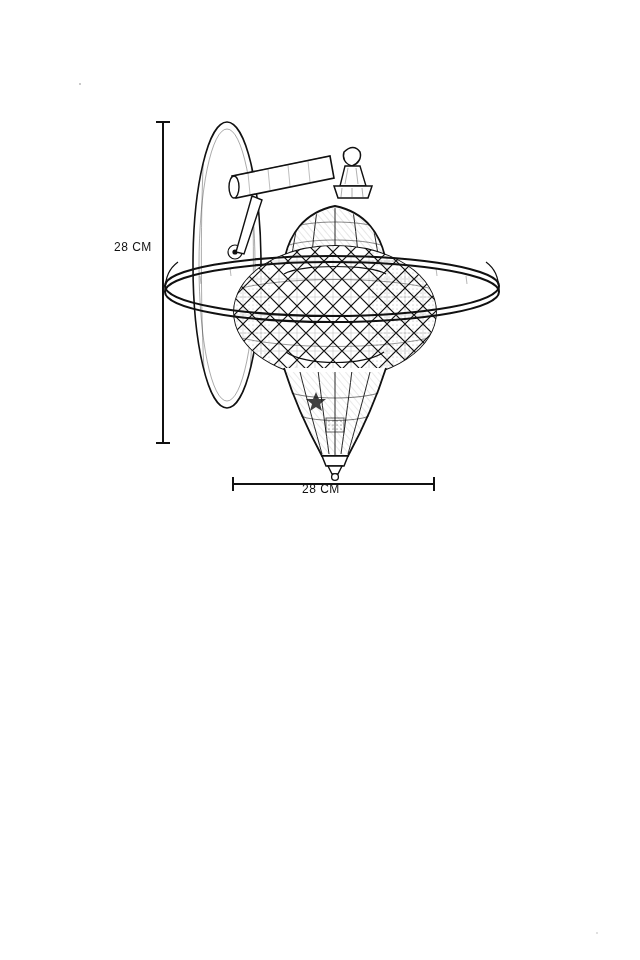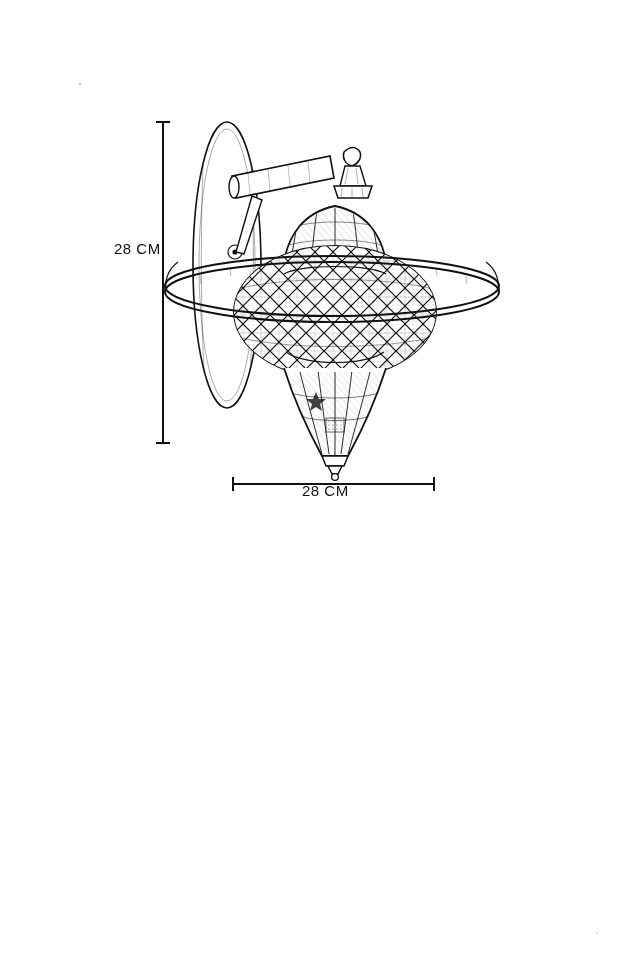--- a/index.html
+++ b/index.html
@@ -17,21 +17,21 @@
   #canvas {
     position: absolute;
     left: 0;
     top: 0;
     width: 640px;
     height: 960px;
   }
   .dim-label {
     position: absolute;
     font-family: "Liberation Sans", sans-serif;
-    font-size: 15px;
+    font-size: 12px;
     letter-spacing: 0.5px;
     color: #111111;
     white-space: nowrap;
   }
   #height-label {
     left: 114px;
     top: 240px;
   }
   #width-label {
     left: 302px;

